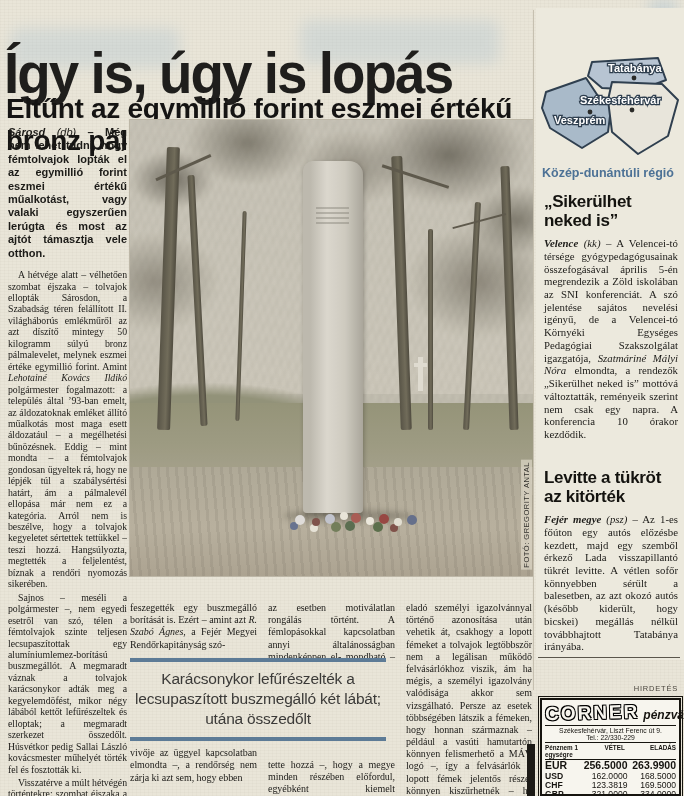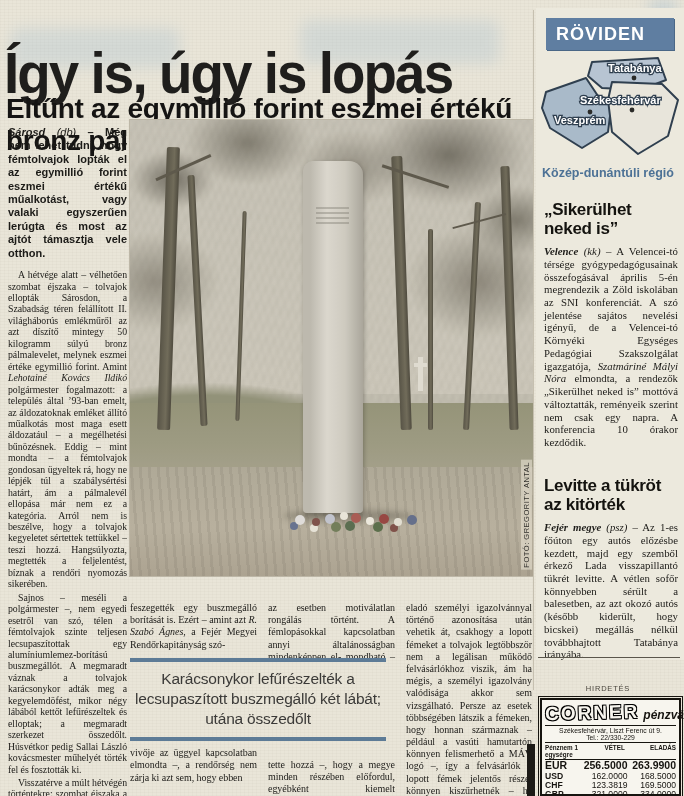--- a/index.html
+++ b/index.html
@@ -97,23 +97,23 @@
   .sb-sep{position:absolute;left:533px;top:10px;width:1px;height:680px;background:#c6c0b0;}
   .roviden{position:absolute;left:546px;top:18px;width:128px;height:32px;background:#5f7ea1;
     color:#fff;font-family:"Liberation Sans",sans-serif;font-weight:bold;font-size:18px;
     letter-spacing:1px;display:flex;align-items:center;padding-left:10px;box-sizing:border-box;
     box-shadow:1px 1px 0 #4a6786;}
   .mapwrap{position:absolute;left:540px;top:54px;width:142px;height:108px;}
   .region-label{position:absolute;left:542px;top:166px;width:140px;
     font-family:"Liberation Sans",sans-serif;font-weight:bold;font-size:12.5px;color:#4d7296;}
   .sb-art{position:absolute;width:134px;font-size:10.8px;line-height:1.18;text-align:justify;}
   .sb-title{font-family:"Liberation Sans",sans-serif;font-weight:bold;font-size:17px;line-height:1.12;
-    color:#14130f;letter-spacing:-.3px;margin:8px 0 7px 0;text-align:left;}
+    color:#14130f;letter-spacing:-.3px;margin:0 0 7px 0;text-align:left;}
   .sb-rule{position:absolute;left:538px;top:657px;width:142px;height:1px;background:#5a564c;}
-  .hirdetes{position:absolute;left:538px;top:684px;width:140px;text-align:center;
+  .hirdetes{position:absolute;left:538px;top:684px;width:140px;text-align:right;
     font-family:"Liberation Sans",sans-serif;font-size:7.5px;letter-spacing:.8px;color:#4a463e;}
   
   .ad{position:absolute;left:540px;top:698px;width:141px;height:98px;box-sizing:border-box;
     background:#f7f5ee;border:2px solid #16140f;outline:1px solid #16140f;outline-offset:1px;
     padding:2px 3px;font-family:"Liberation Sans",sans-serif;color:#161410;}
   .ad-logo-row{display:flex;align-items:baseline;gap:4px;border-bottom:1px solid #16140f;padding-bottom:1px;}
   .ad-brand{font-size:19px;font-weight:bold;letter-spacing:2px;color:#f7f5ee;transform:rotate(-1.5deg);
     text-shadow:-1px -1px 0 #000, 1px -1px 0 #000, -1px 1px 0 #000, 1px 1px 0 #000, 0 1px 0 #000;}
   .ad-tag{font-size:12px;font-weight:bold;font-style:italic;}
   .ad-addr{font-size:6.8px;text-align:center;margin-top:1px;}
@@ -185,21 +185,20 @@
       <span>mondható – tette hozzá –, hogy a megye minden részében előfordul, egyébként kiemelt bűncselekményi kategóriának számít. A tolvajok lehetőség szerint bronzot, alumíniumot, vasöntvényeket lopnak. A jelenleg hatályos jogszabályok szerint a fémet a felvásárlók csak az</span>
     </div>
     <div class="bcol">
       <span>eladó személyi igazolvánnyal történő azonosítása után vehetik át, csakhogy a lopott fémeket a tolvajok legtöbbször nem a legálisan működő felvásárlókhoz viszik, ám ha mégis, a személyi igazolvány valódisága akkor sem vizsgálható. Persze az esetek többségében látszik a fémeken, hogy honnan származnak – például a vasúti hamutartón könnyen felismerhető a MÁV logó –, így a felvásárlók a lopott fémek jelentős részét könnyen kiszűrhetnék – ha akarnák.</span>
     </div>
   </div>
 
   <div class="sidebar-bg" style="background:#ece9dd;"></div>
   <div class="sb-sep"></div>
 
-  <div class="roviden">RÖVIDEN</div>
 
   <div class="mapwrap">
     <svg width="142" height="108" viewBox="0 0 142 108">
       <polygon points="52,8 118,4 126,26 100,36 62,34 48,22" fill="#b7c4d2" stroke="#2f3f4f" stroke-width="2" stroke-linejoin="round"></polygon>
       <polygon points="6,38 46,24 58,42 72,46 68,78 42,94 10,74 2,54" fill="#a9bac9" stroke="#2f3f4f" stroke-width="2" stroke-linejoin="round"></polygon>
       <polygon points="72,28 122,30 138,46 128,82 98,100 72,78 68,46" fill="#e8e5db" stroke="#2f3f4f" stroke-width="2" stroke-linejoin="round"></polygon>
       <circle cx="94" cy="24" r="2.4" fill="#2b2b28"></circle>
       <circle cx="92" cy="56" r="2.4" fill="#2b2b28"></circle>
       <circle cx="50" cy="58" r="2.4" fill="#2b2b28"></circle>
       <text x="68" y="18" font-family="Liberation Sans, sans-serif" font-size="11" font-weight="bold" fill="#ffffff" stroke="#2e3e4e" stroke-width="2.6" paint-order="stroke">Tatabánya</text>

